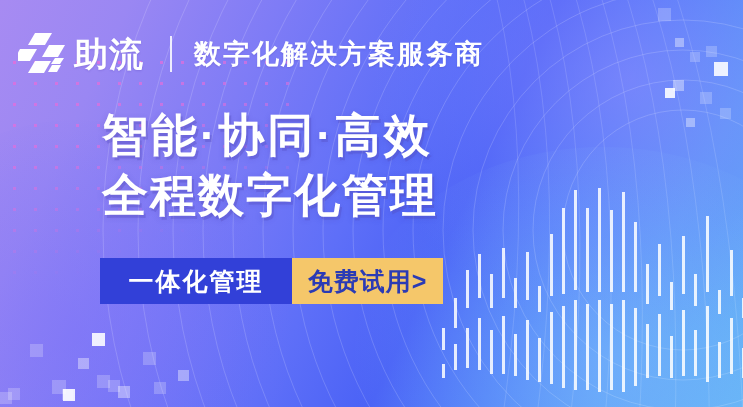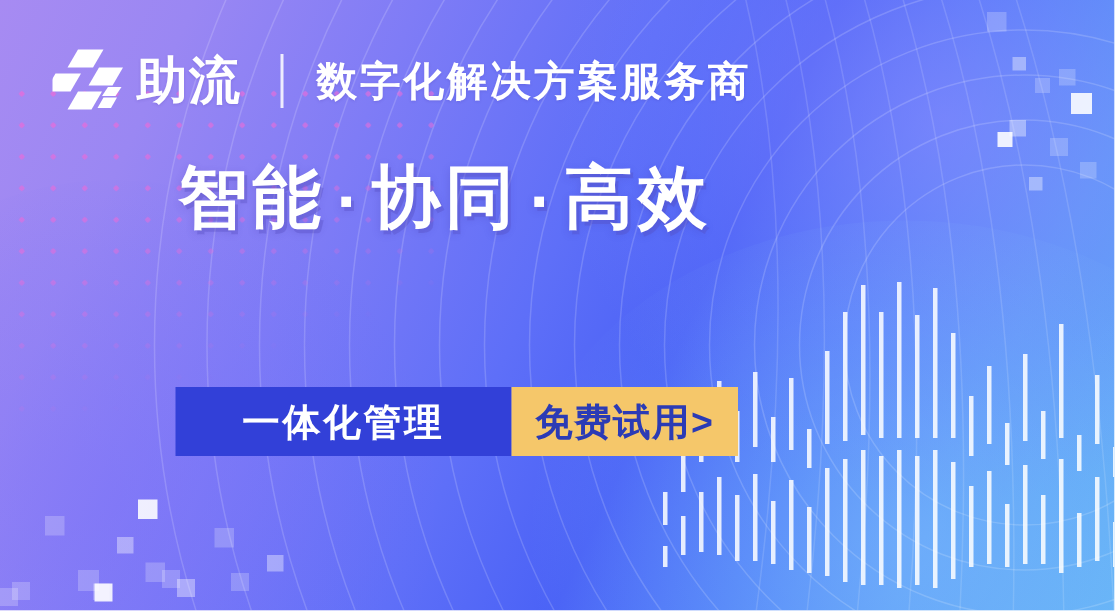--- a/index.html
+++ b/index.html
@@ -105,21 +105,20 @@
     background: rgba(255,255,255,0.22);
   }
   .sq.bright { background: rgba(255,255,255,0.88); }
   .sq.mid    { background: rgba(255,255,255,0.38); }
 
   
   .content {
     position: relative;
     z-index: 5;
     height: 100%;
-    margin-left: 17px;
   }
 
   
   .header-row {
     position: absolute;
     left: 18px;
     top: 28px;
     display: flex;
     align-items: center;
     height: 52px;
@@ -167,21 +166,20 @@
     position: absolute;
     left: 102px;
     color: #ffffff;
     font-weight: bold;
     font-size: 46px;
     letter-spacing: 3px;
     line-height: 1;
     white-space: nowrap;
     text-shadow: 2px 3px 0 rgba(83,74,190,0.32),
                  0 2px 6px rgba(60,50,160,0.22);
-    font-family: Liberation Mono, monospace;
   }
   #headline-1 { top: 112px; }
   #headline-2 { top: 172px; letter-spacing: 2px; }
 
   
   .cta-row {
     position: absolute;
     left: 100px;
     top: 258px;
     display: flex;
@@ -190,21 +188,21 @@
   }
   .btn-primary {
     background: #3240d8;
     color: #ffffff;
     font-size: 25px;
     font-weight: bold;
     letter-spacing: 2px;
     display: flex;
     align-items: center;
     justify-content: center;
-    width: 224px;
+    width: 192px;
     box-sizing: border-box;
     padding-bottom: 1px;
     border: 0;
     cursor: pointer;
     font-family: inherit;
   }
   .btn-accent {
     background: #f5c76a;
     color: #2b3bb5;
     font-size: 25px;
@@ -378,20 +376,21 @@
       </span>
 
       <span class="logo-word">助流</span>
 
       <span class="v-divider"></span>
 
       <span class="tagline">数字化解决方案服务商</span>
     </div>
 
     <div class="headline" id="headline-1">智能·协同·高效</div>
+    <div class="headline" id="headline-2">全程数字化管理</div>
 
     <div class="cta-row">
       <button class="btn-primary">一体化管理</button>
       <button class="btn-accent">免费试用&gt;</button>
     </div>
 
   </div>
 </div>
 
 </body></html>

